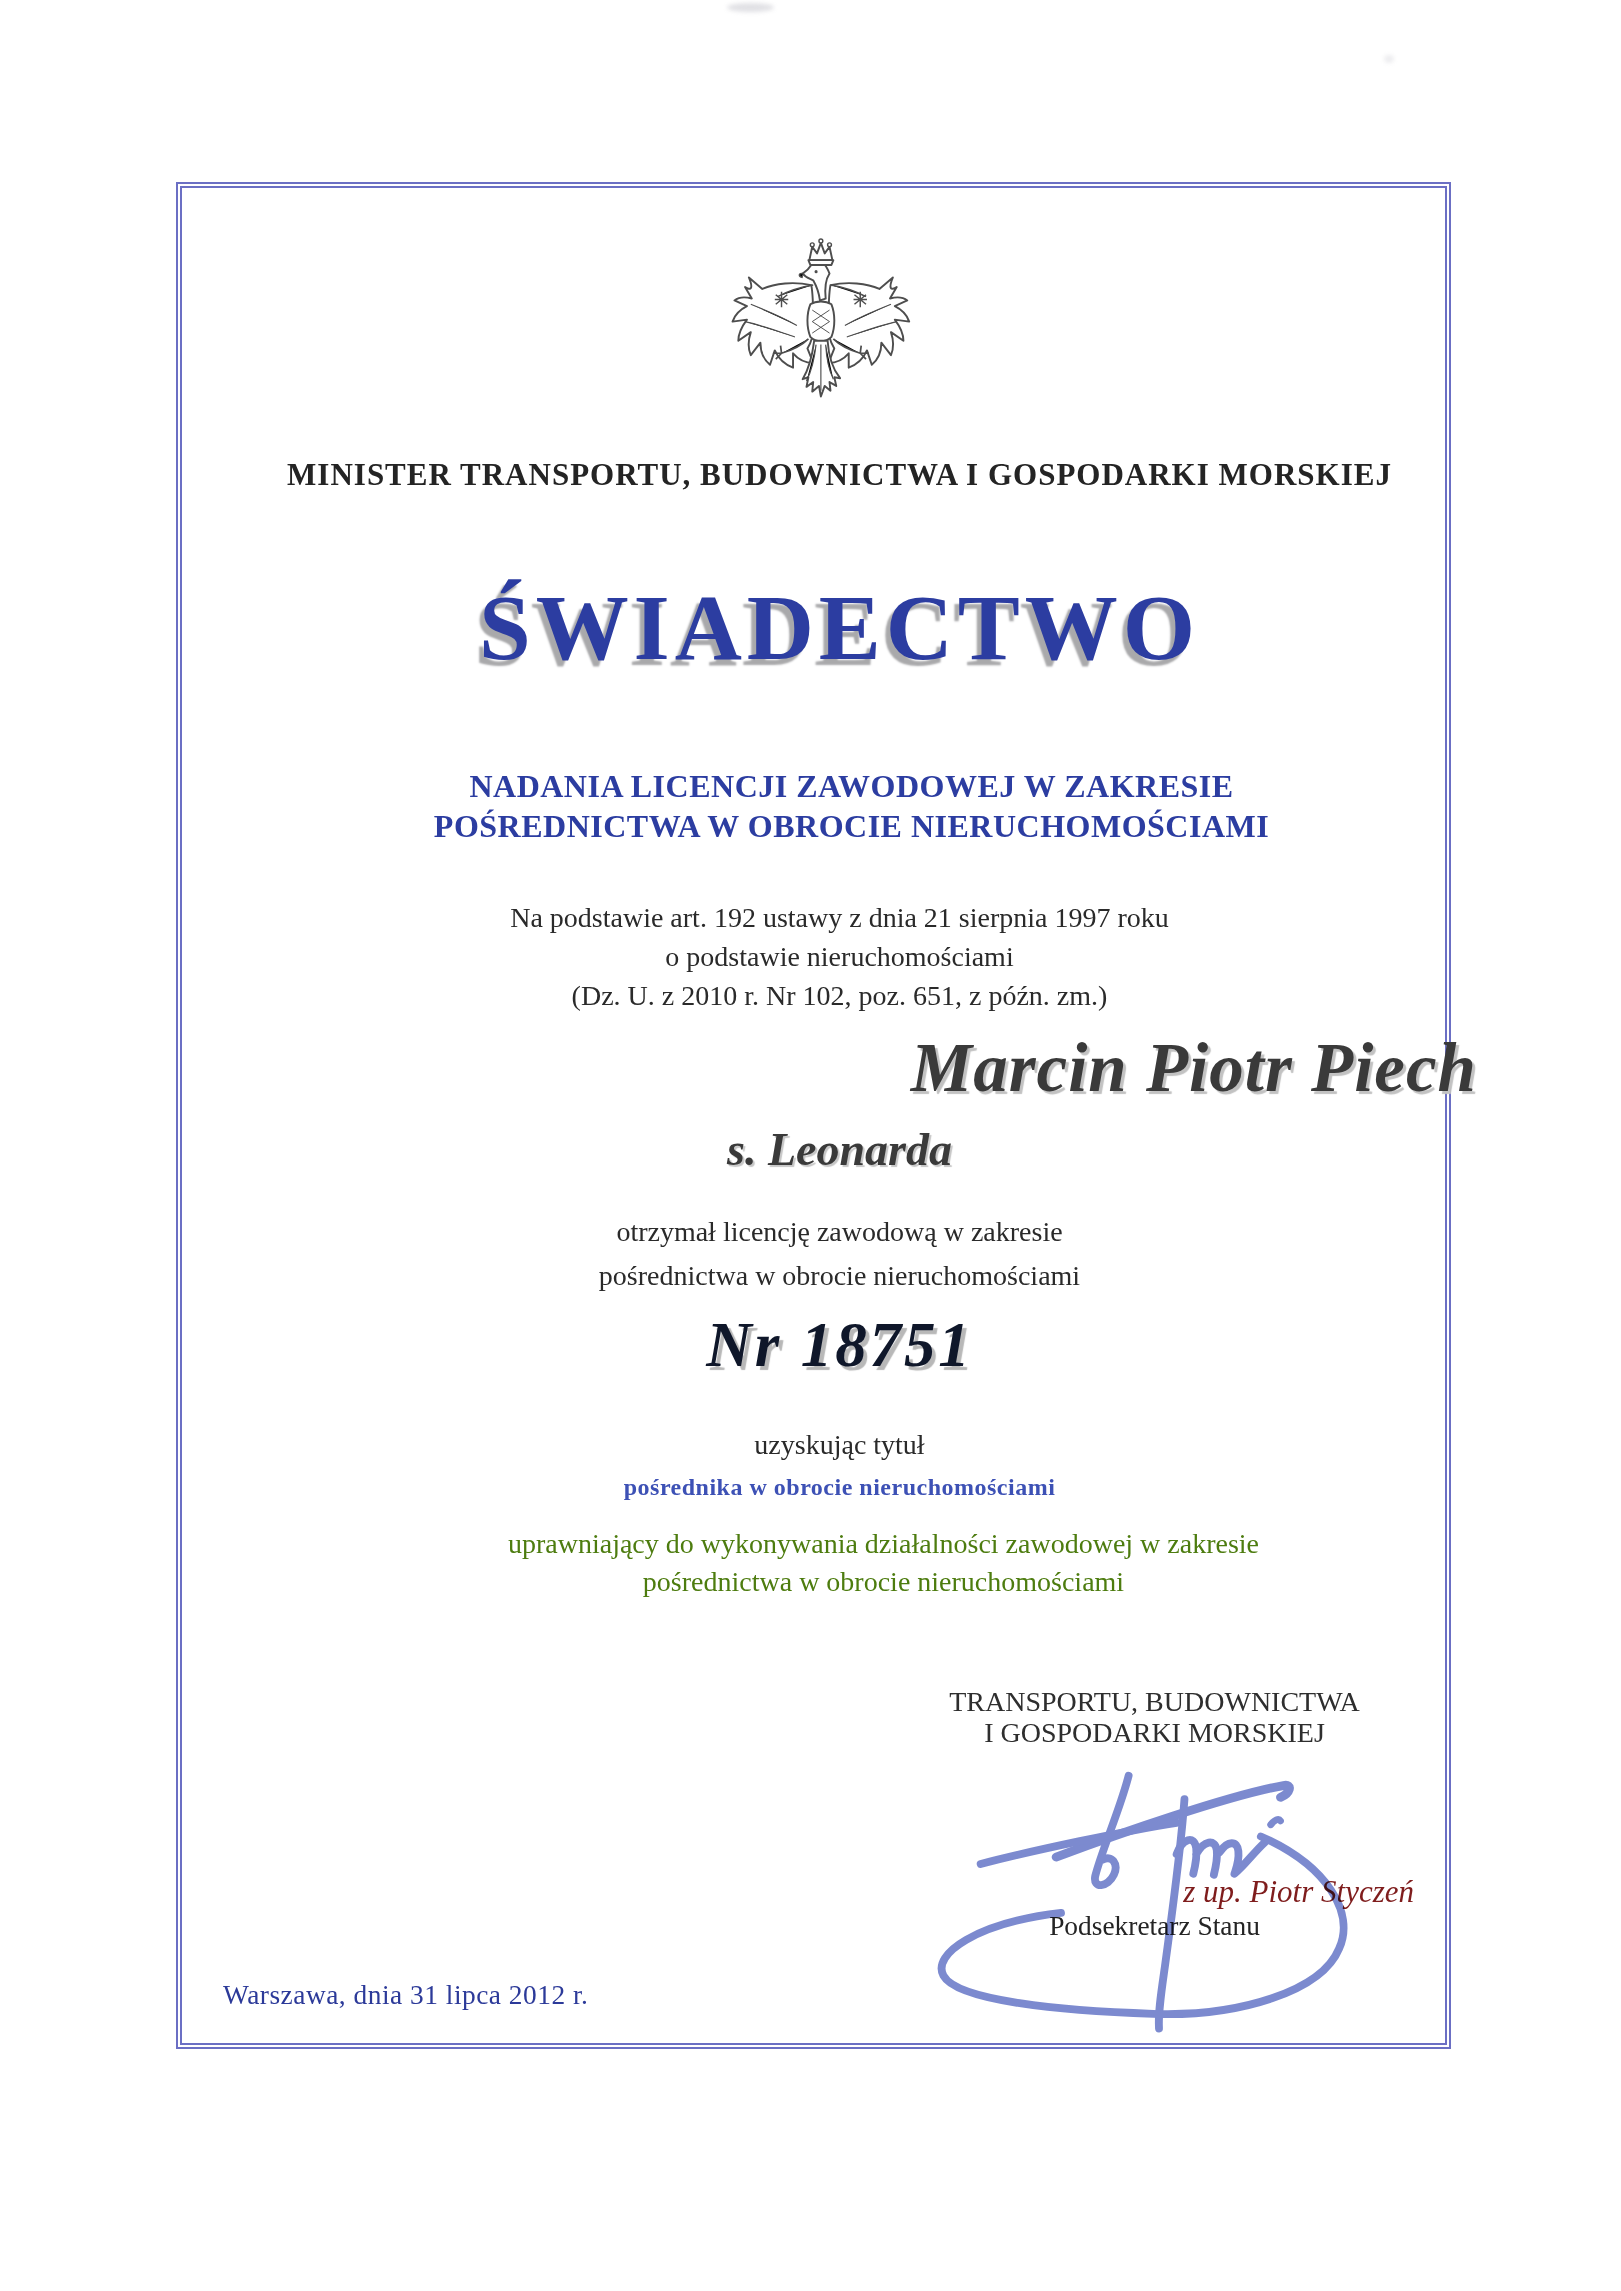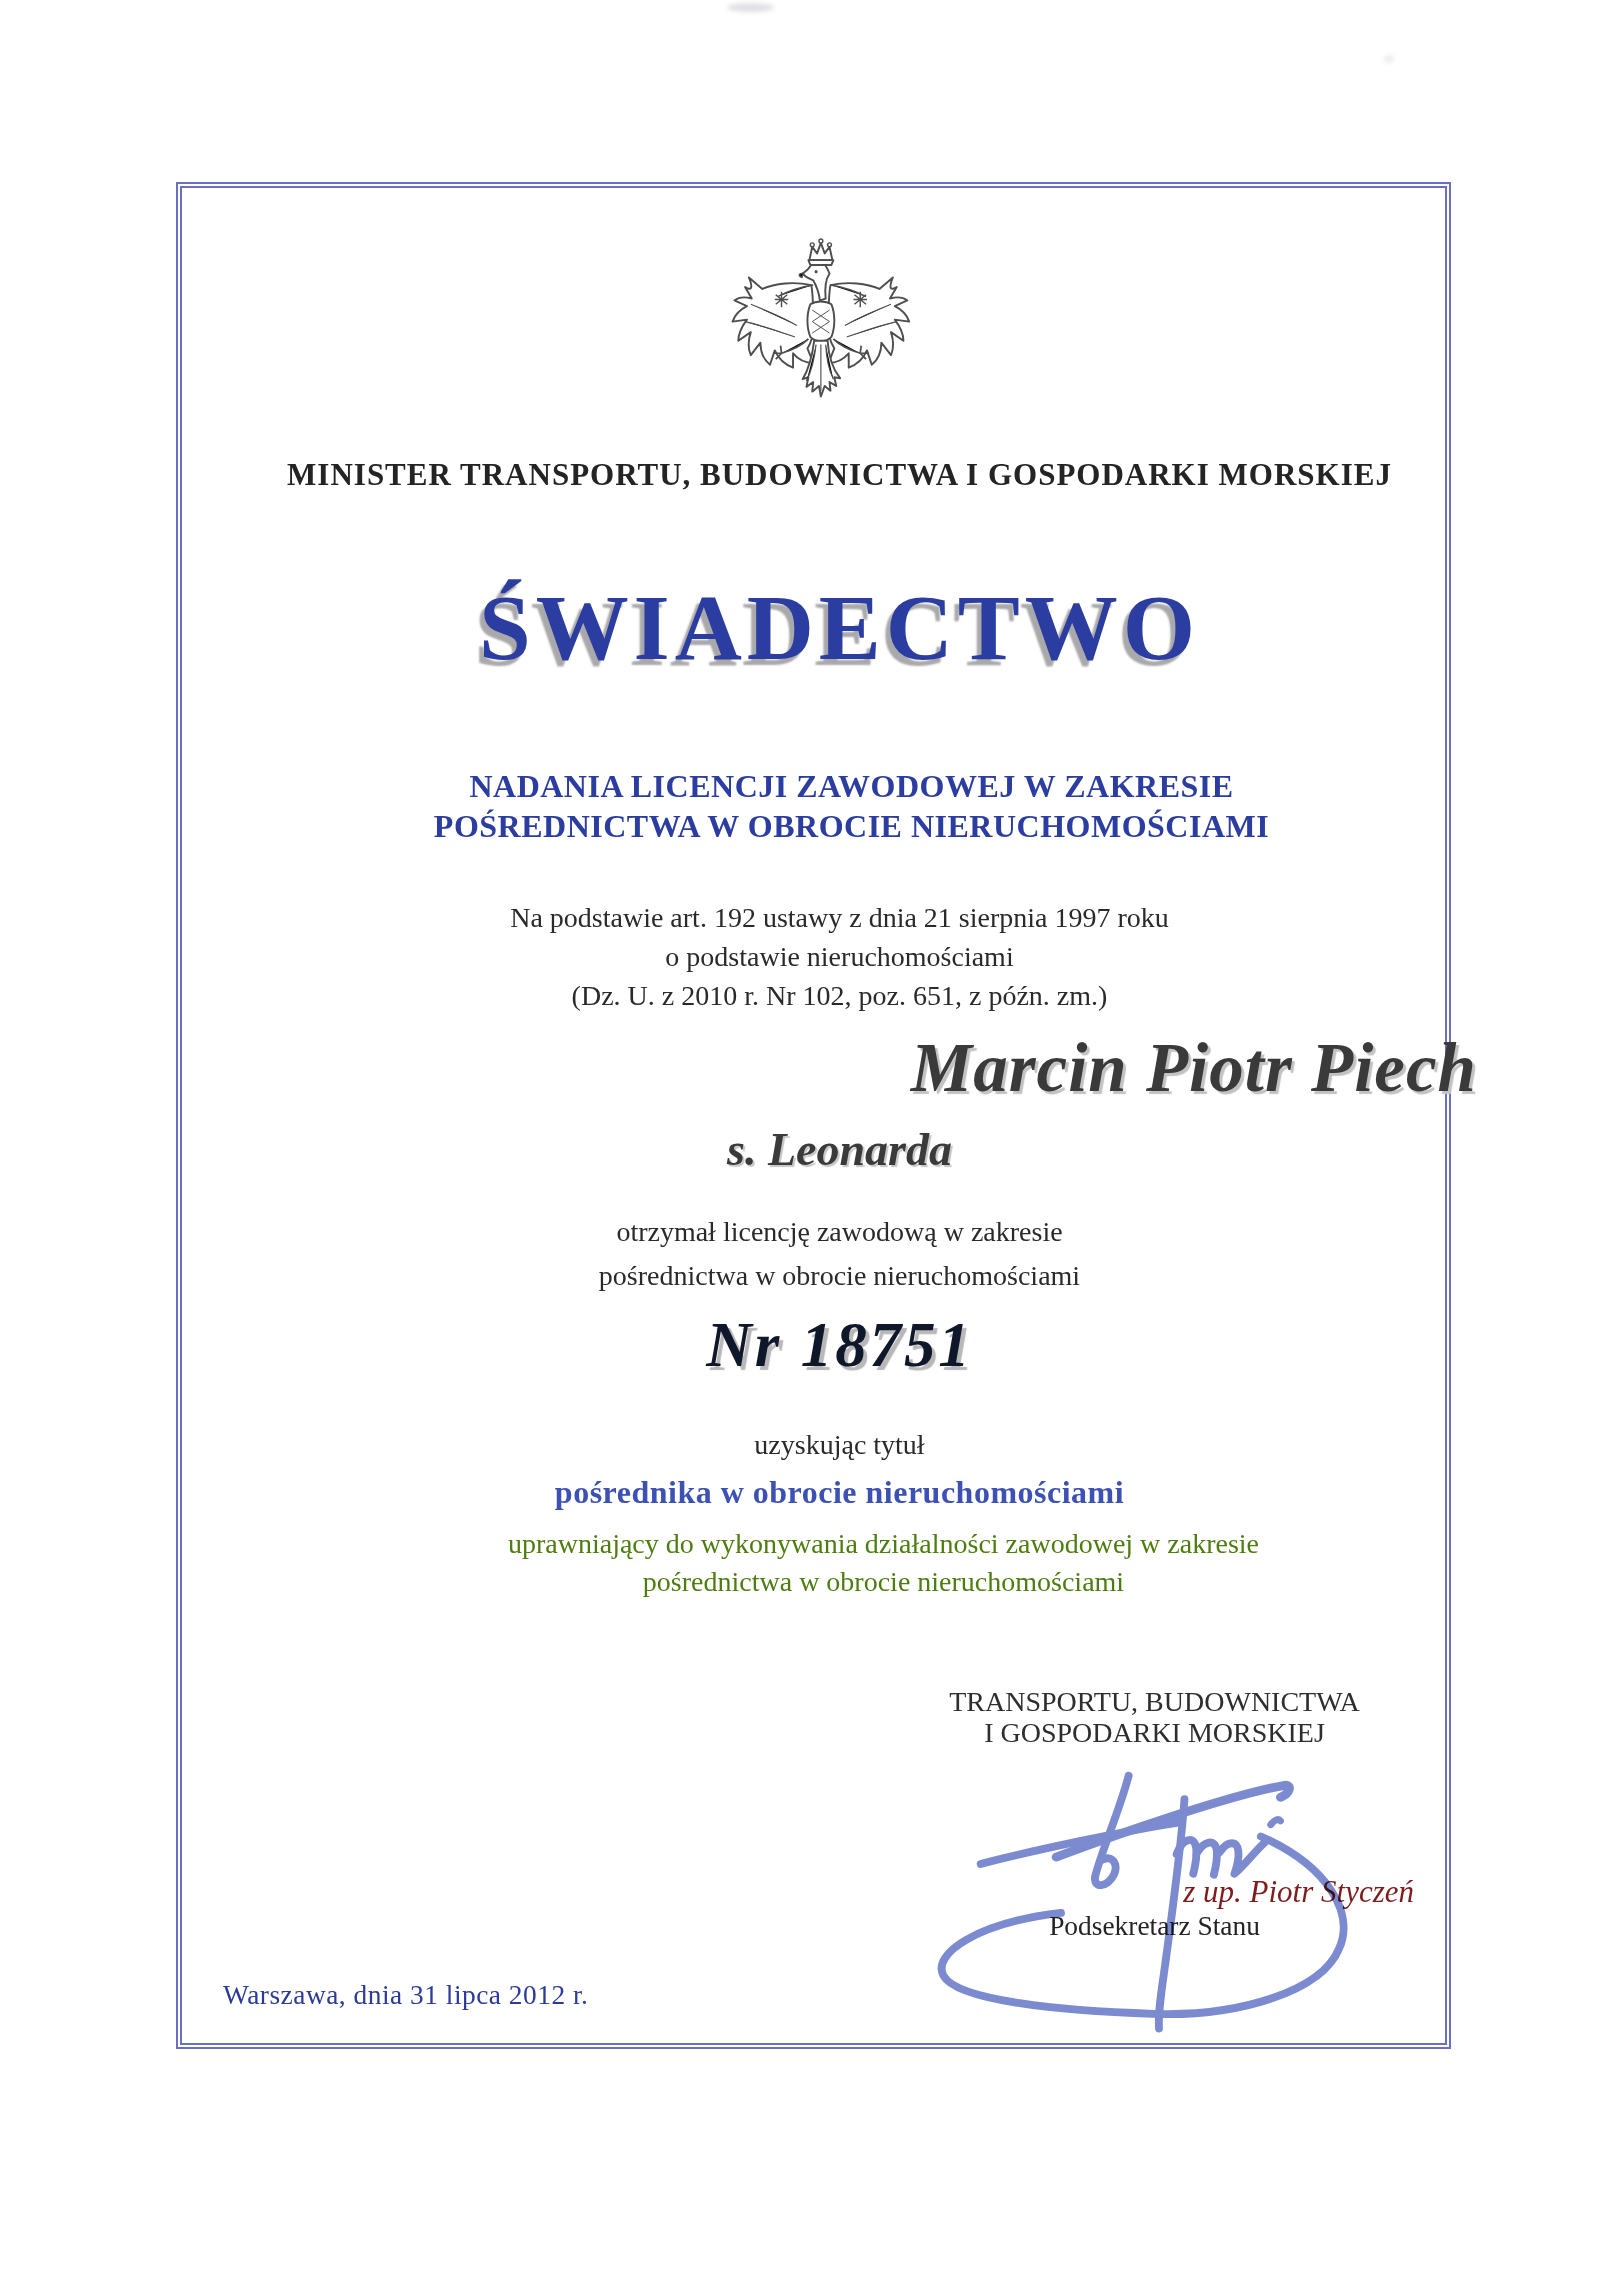--- a/index.html
+++ b/index.html
@@ -30,21 +30,21 @@
   .filiation{
     top:1123px;font-size:46px;font-weight:bold;font-style:italic;color:#3a3a3a;
     text-shadow:2px 2px 1px #c6c6c6;
   }
   .grant{top:1210px;font-size:28px;color:#2a2a2a;line-height:44px;}
   .licno{
     top:1309px;font-size:63px;font-weight:bold;font-style:italic;color:#0f172a;
     letter-spacing:2.9px;text-shadow:3.9px 3.9px 1px #b8b8b8;
   }
   .intro{top:1429px;font-size:28px;color:#2a2a2a;}
-  .prof{top:1474px;font-size:32px;font-weight:bold;color:#3d51b5;letter-spacing:0.5px;}
+  .prof{top:1474px;font-size:24px;font-weight:bold;color:#3d51b5;letter-spacing:0.5px;}
   .entitle{top:1525px;font-size:28px;color:#4d7c0f;line-height:38px;padding-left:44px;}
 
   .office{left:895px;top:1686px;width:519px;text-align:center;font-size:28px;color:#2e2e2e;line-height:31px;}
   .signedby{left:895px;top:1874px;width:519px;text-align:right;font-size:31px;font-style:italic;color:#7f1d1d;}
   .signertitle{left:895px;top:1911px;width:519px;text-align:center;font-size:27.4px;color:#242424;}
   .placedate{left:223px;top:1980px;font-size:27.4px;color:#2c3a99;letter-spacing:0.5px;}
 
   .signature{left:916px;top:1756px;width:485px;height:306px;mix-blend-mode:multiply;opacity:.92;}
   .signature path{fill:none;stroke:#7180cb;stroke-linecap:round;stroke-linejoin:round;}
 

